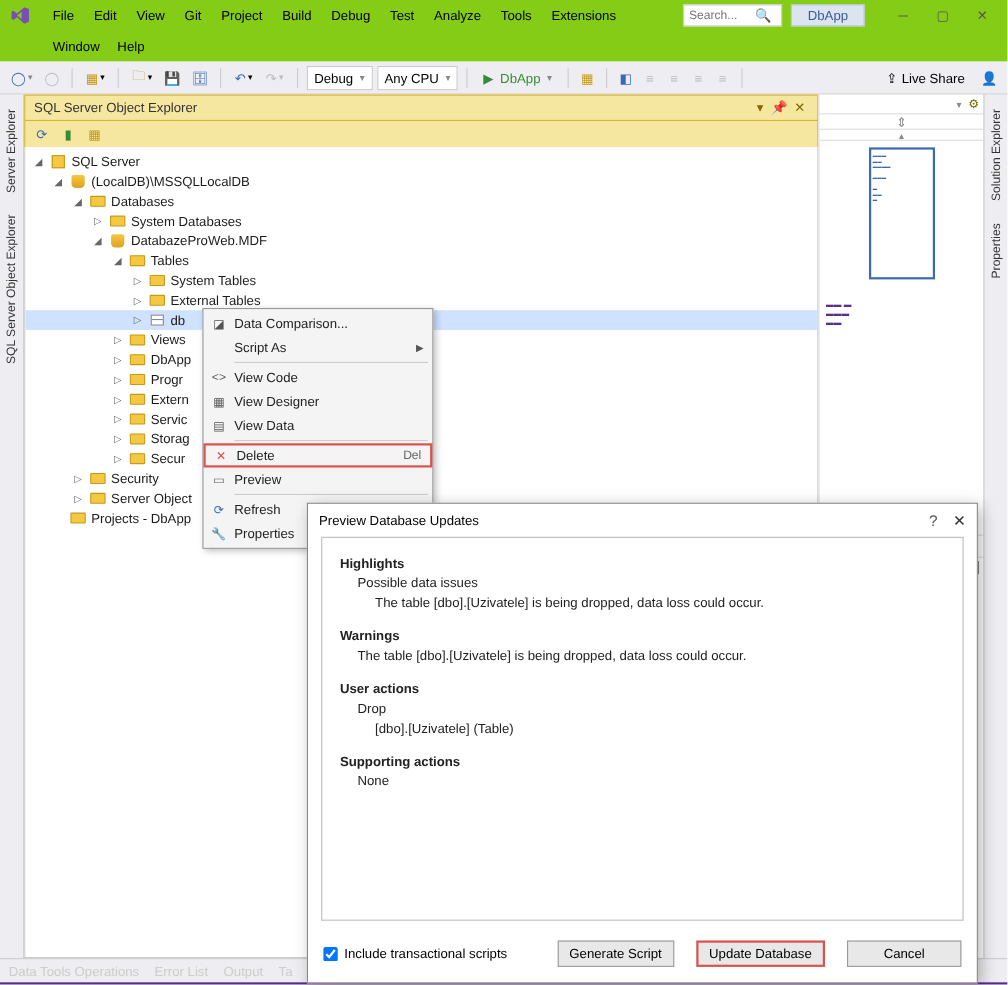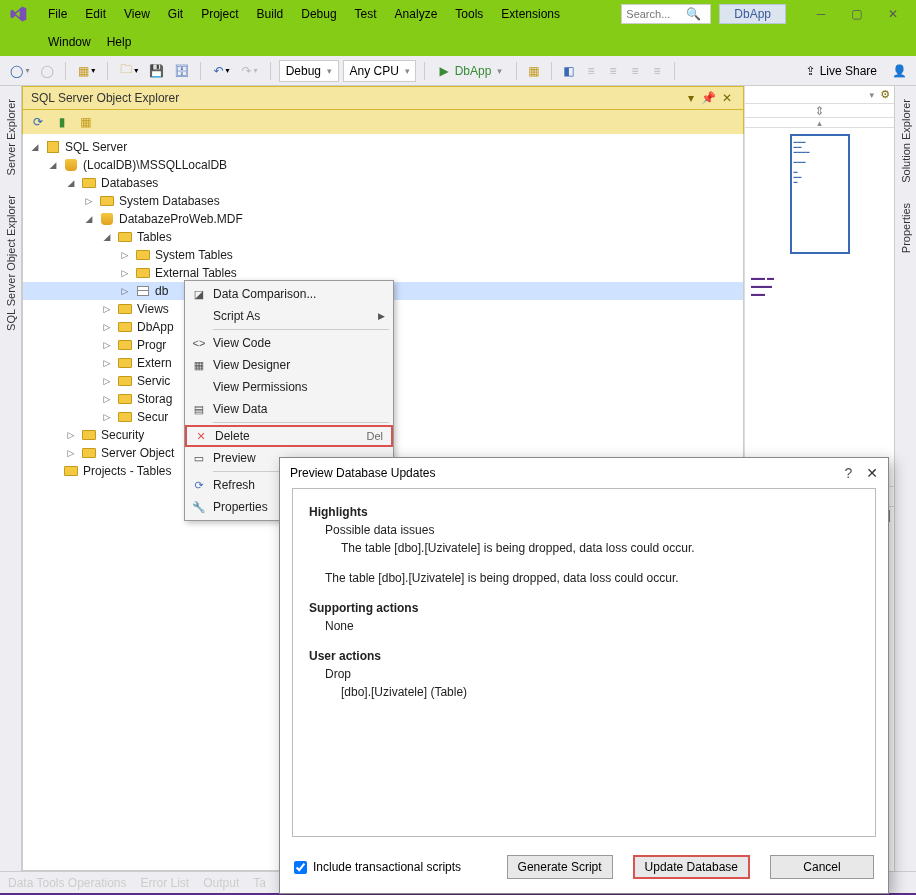--- a/index.html
+++ b/index.html
@@ -351,21 +351,21 @@
             <span class="tree-icon">
               <span class="folder-ic"></span>
             </span>
             <span>Server Object</span>
           </div>
         <div class="tree-row" style="padding-left:24px;">
             <span class="tree-toggle" style="visibility:hidden;">▷</span>
             <span class="tree-icon">
               <span class="folder-ic"></span>
             </span>
-            <span>Projects - Tables</span>
+            <span>Projects - DbApp</span>
           </div>
       </div>
     </div>
   </div>
 
   <div class="right-pane">
     <div class="right-pane-top">
       <span style="font-size:9px;color:#888;">▾</span>
       <span class="gear">⚙</span>
     </div>
@@ -419,24 +419,20 @@
   <div class="cm-sep"></div>
   <div class="cm-row">
       <span class="cm-icon">&lt;&gt;</span>
       <span class="cm-label">View Code</span>
     </div>
   <div class="cm-row">
       <span class="cm-icon">▦</span>
       <span class="cm-label">View Designer</span>
     </div>
   <div class="cm-row">
-      <span class="cm-icon"></span>
-      <span class="cm-label">View Permissions</span>
-    </div>
-  <div class="cm-row">
       <span class="cm-icon">▤</span>
       <span class="cm-label">View Data</span>
     </div>
   <div class="cm-sep"></div>
   <div class="cm-row cm-delete">
       <span class="cm-icon">✕</span>
       <span class="cm-label">Delete</span>
       <span class="cm-shortcut">Del</span>
     </div>
   <div class="cm-row">
@@ -460,30 +456,31 @@
     <span class="q">?</span>
     <span class="x">✕</span>
   </div>
   <div class="dlg-body">
     <div class="section">
       <div><b>Highlights</b></div>
       <div class="ind1">Possible data issues</div>
       <div class="ind2">The table [dbo].[Uzivatele] is being dropped, data loss could occur.</div>
     </div>
     <div class="section">
+      <div><b>Warnings</b></div>
       <div class="ind1">The table [dbo].[Uzivatele] is being dropped, data loss could occur.</div>
-    </div>
-    <div class="section">
-      <div><b>Supporting actions</b></div>
-      <div class="ind1">None</div>
     </div>
     <div class="section">
       <div><b>User actions</b></div>
       <div class="ind1">Drop</div>
       <div class="ind2">[dbo].[Uzivatele] (Table)</div>
+    </div>
+    <div class="section">
+      <div><b>Supporting actions</b></div>
+      <div class="ind1">None</div>
     </div>
   </div>
   <div class="dlg-footer">
     <label class="chk">
       <input type="checkbox" checked="" style="">
       <span>Include transactional scripts</span>
     </label>
     <div class="btns">
       <div class="dlg-btn">Generate Script</div>
       <div class="dlg-btn hl">Update Database</div>

